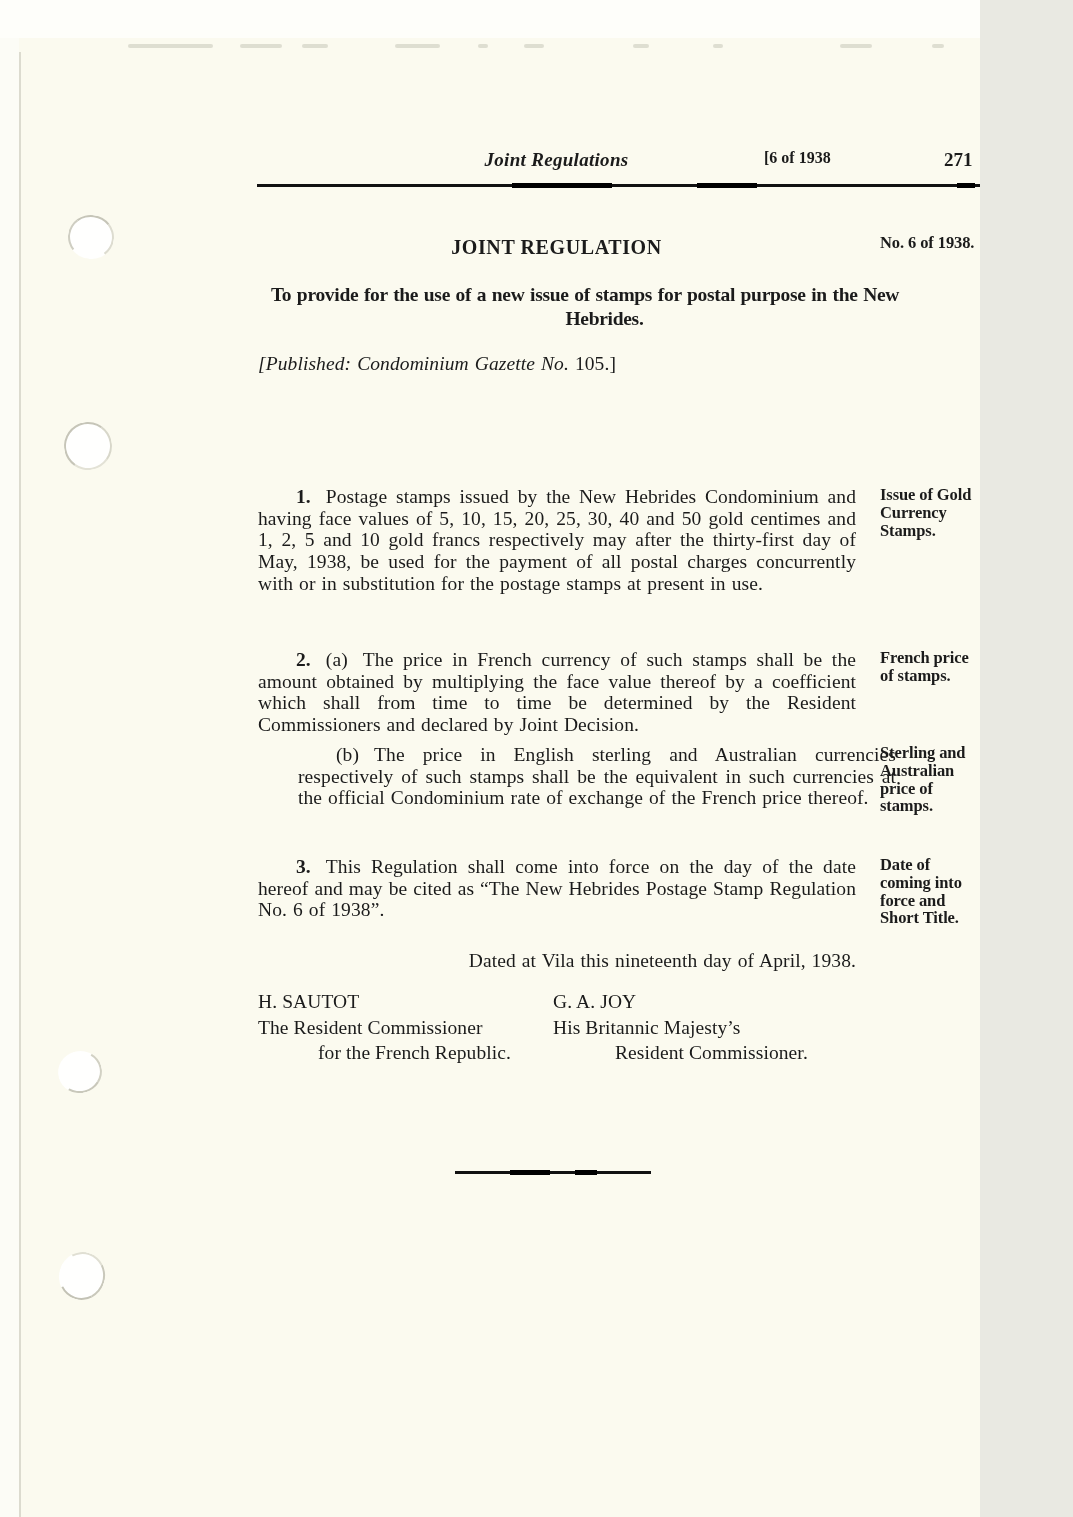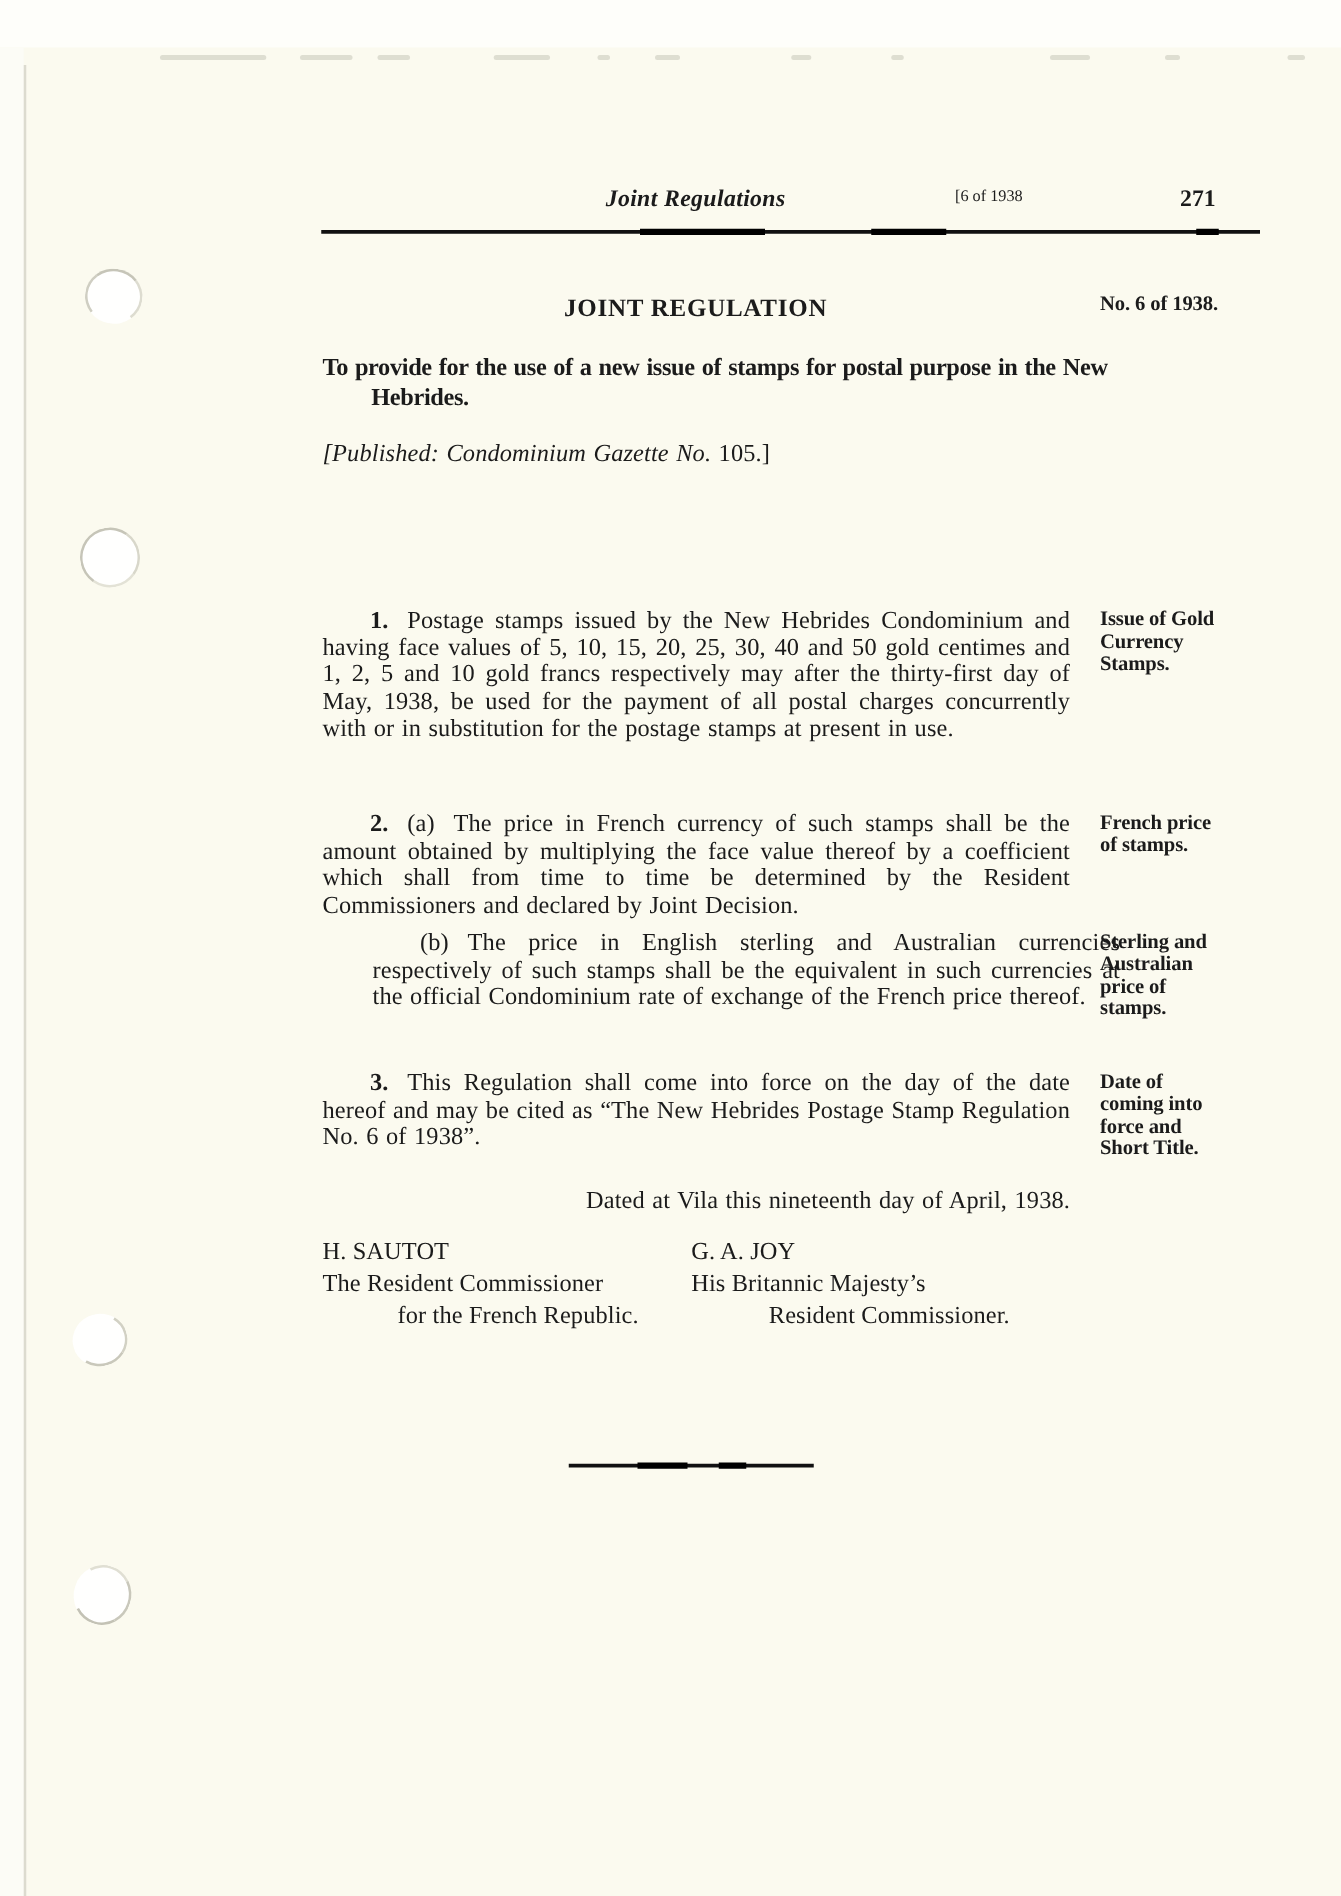--- a/index.html
+++ b/index.html
@@ -7,21 +7,21 @@
     --ink:#1b1b1b;
     --scan-margin:#fefefa;
     --watermark-gray:#474747;
     --rule-black:#111111;
     --artifact-gray:#c2c1b4;
   }
   html,body{margin:0;padding:0;}
   body{background:#e9e9e2;}
   .scan{
     position:relative;
-    width:1073px;height:1517px;
+    width:980px;height:1517px;
     background:var(--page-background);
     overflow:hidden;
     font-family:"Liberation Serif","DejaVu Serif",serif;
     color:var(--ink);
   }
   
   .top-margin{
     position:absolute;left:0;top:0;width:1073px;height:38px;
     background:var(--scan-margin);
   }
@@ -56,21 +56,21 @@
     border-bottom-color:#c3c2b5;border-right-color:#c9c8bb;border-top-color:#e0dfd3;
     transform:rotate(18deg);}
 
   
   .hdr-title{
     position:absolute;left:258px;top:149px;width:597px;
     text-align:center;font-size:19px;font-weight:bold;font-style:italic;
     letter-spacing:.3px;
   }
   .hdr-ref{
-    position:absolute;left:764px;top:149px;font-size:13px;font-weight:normal;
+    position:absolute;left:764px;top:149px;font-size:16px;font-weight:bold;
   }
   .hdr-page{
     position:absolute;left:944px;top:149px;font-size:19px;font-weight:bold;
   }
   .hdr-rule{
     position:absolute;left:257px;top:184px;width:751px;height:3px;
     background:var(--rule-black);
   }
   .hdr-rule .blot{position:absolute;height:5px;top:-1px;background:#000;}
 
@@ -90,21 +90,21 @@
   .note-3{top:744px;}
   .note-4{top:856px;}
 
   
   .body-block{
     position:absolute;left:258px;width:598px;
     font-size:19.5px;line-height:21.7px;
     text-align:justify;letter-spacing:.1px;word-spacing:1px;
   }
   .purpose{
-    top:283px;width:615px;font-weight:bold;text-align:left;
+    top:283px;width:615px;font-weight:bold;text-align:center;
     padding-left:39px;text-indent:-39px;letter-spacing:-.3px;line-height:23.5px;
   }
   .published{top:353px;text-align:left;}
   .published .ital{font-style:italic;}
   .enacting{top:396px;}
   .enacting .smallcap{font-size:16px;}
   .para{text-indent:38px;}
   .para-1{top:486px;}
   .para-2a{top:649px;}
   .para-2b{top:744px;margin-left:40px;}

